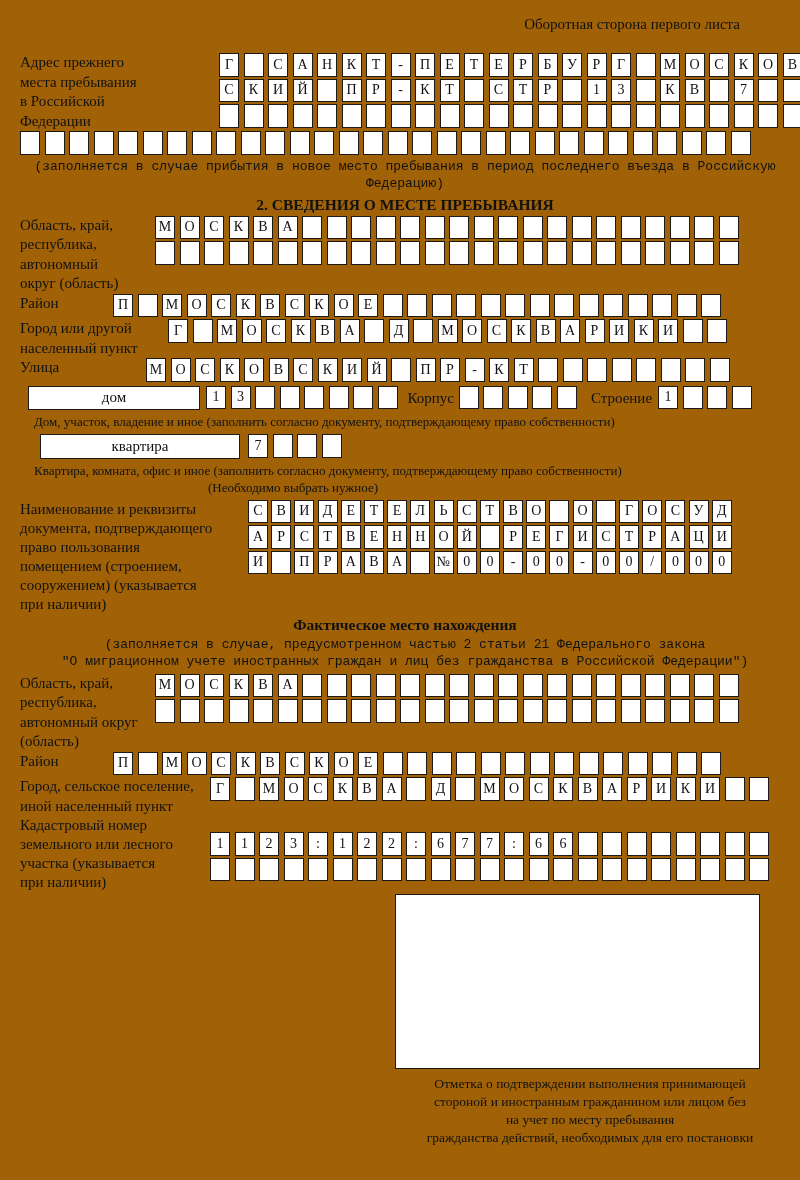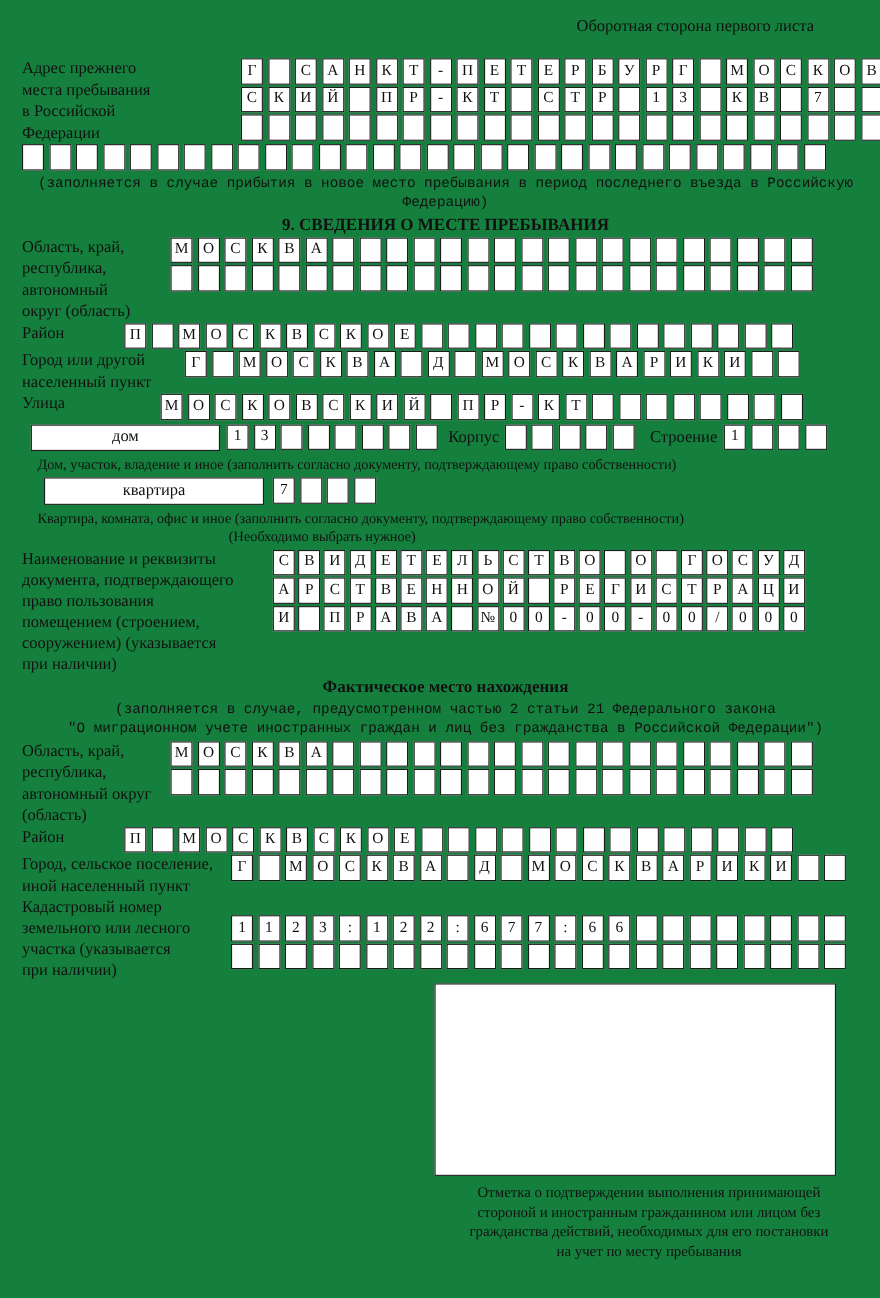--- a/index.html
+++ b/index.html
@@ -1,17 +1,17 @@
 <!DOCTYPE html>
 <html><head>
 <meta charset="utf-8">
 <style>
   html,body{margin:0;padding:0;background:#e8e8e8;}
   .page{
-    width:800px;height:1180px;margin:0 auto;background:#15803d;
+    width:800px;height:1180px;margin:0 auto;background:#a16207;
     box-sizing:border-box;padding:16px 10px 0 20px;
     font-family:"Liberation Serif","DejaVu Serif",serif;color:#111;
     overflow:hidden;
   }
   .hdr{text-align:right;padding-right:50px;font-size:15px;}
   .frow{display:flex;align-items:flex-start;}
   .lblcol{flex:none;font-size:15px;line-height:19.5px;}
   .lblcol.tightlh{line-height:19px;}
   .cellscol{flex:none;}
   .cells{display:flex;gap:4.5px;margin-bottom:2px;}
@@ -156,21 +156,21 @@
       <span class="cell"></span>
       <span class="cell"></span>
       <span class="cell"></span>
       <span class="cell"></span>
       <span class="cell"></span>
       <span class="cell"></span>
       <span class="cell"></span>
     </div>
   <div class="note center mt3">(заполняется в случае прибытия в новое место пребывания в период последнего въезда в Российскую Федерацию)</div>
 
-  <div class="sec-title">9. СВЕДЕНИЯ О МЕСТЕ ПРЕБЫВАНИЯ</div>
+  <div class="sec-title">2. СВЕДЕНИЯ О МЕСТЕ ПРЕБЫВАНИЯ</div>
 
   <div class="frow mt2">
     <div class="lblcol" style="width:135px;">
         <div>Область, край,</div>
         <div>республика,</div>
         <div>автономный</div>
         <div>округ (область)</div>
       </div>
     <div class="cellscol">
       <div class="cells">
@@ -634,17 +634,17 @@
           <span class="cell"></span>
           <span class="cell"></span>
         </div>
     </div>
   </div>
 
   <div class="stamp-box"></div>
   <div class="stamp-note">
       <div>Отметка о подтверждении выполнения принимающей</div>
       <div>стороной и иностранным гражданином или лицом без</div>
+      <div>на учет по месту пребывания</div>
       <div>гражданства действий, необходимых для его постановки</div>
-      <div>на учет по месту пребывания</div>
     </div>
 
 </div>
 
 </body></html>

